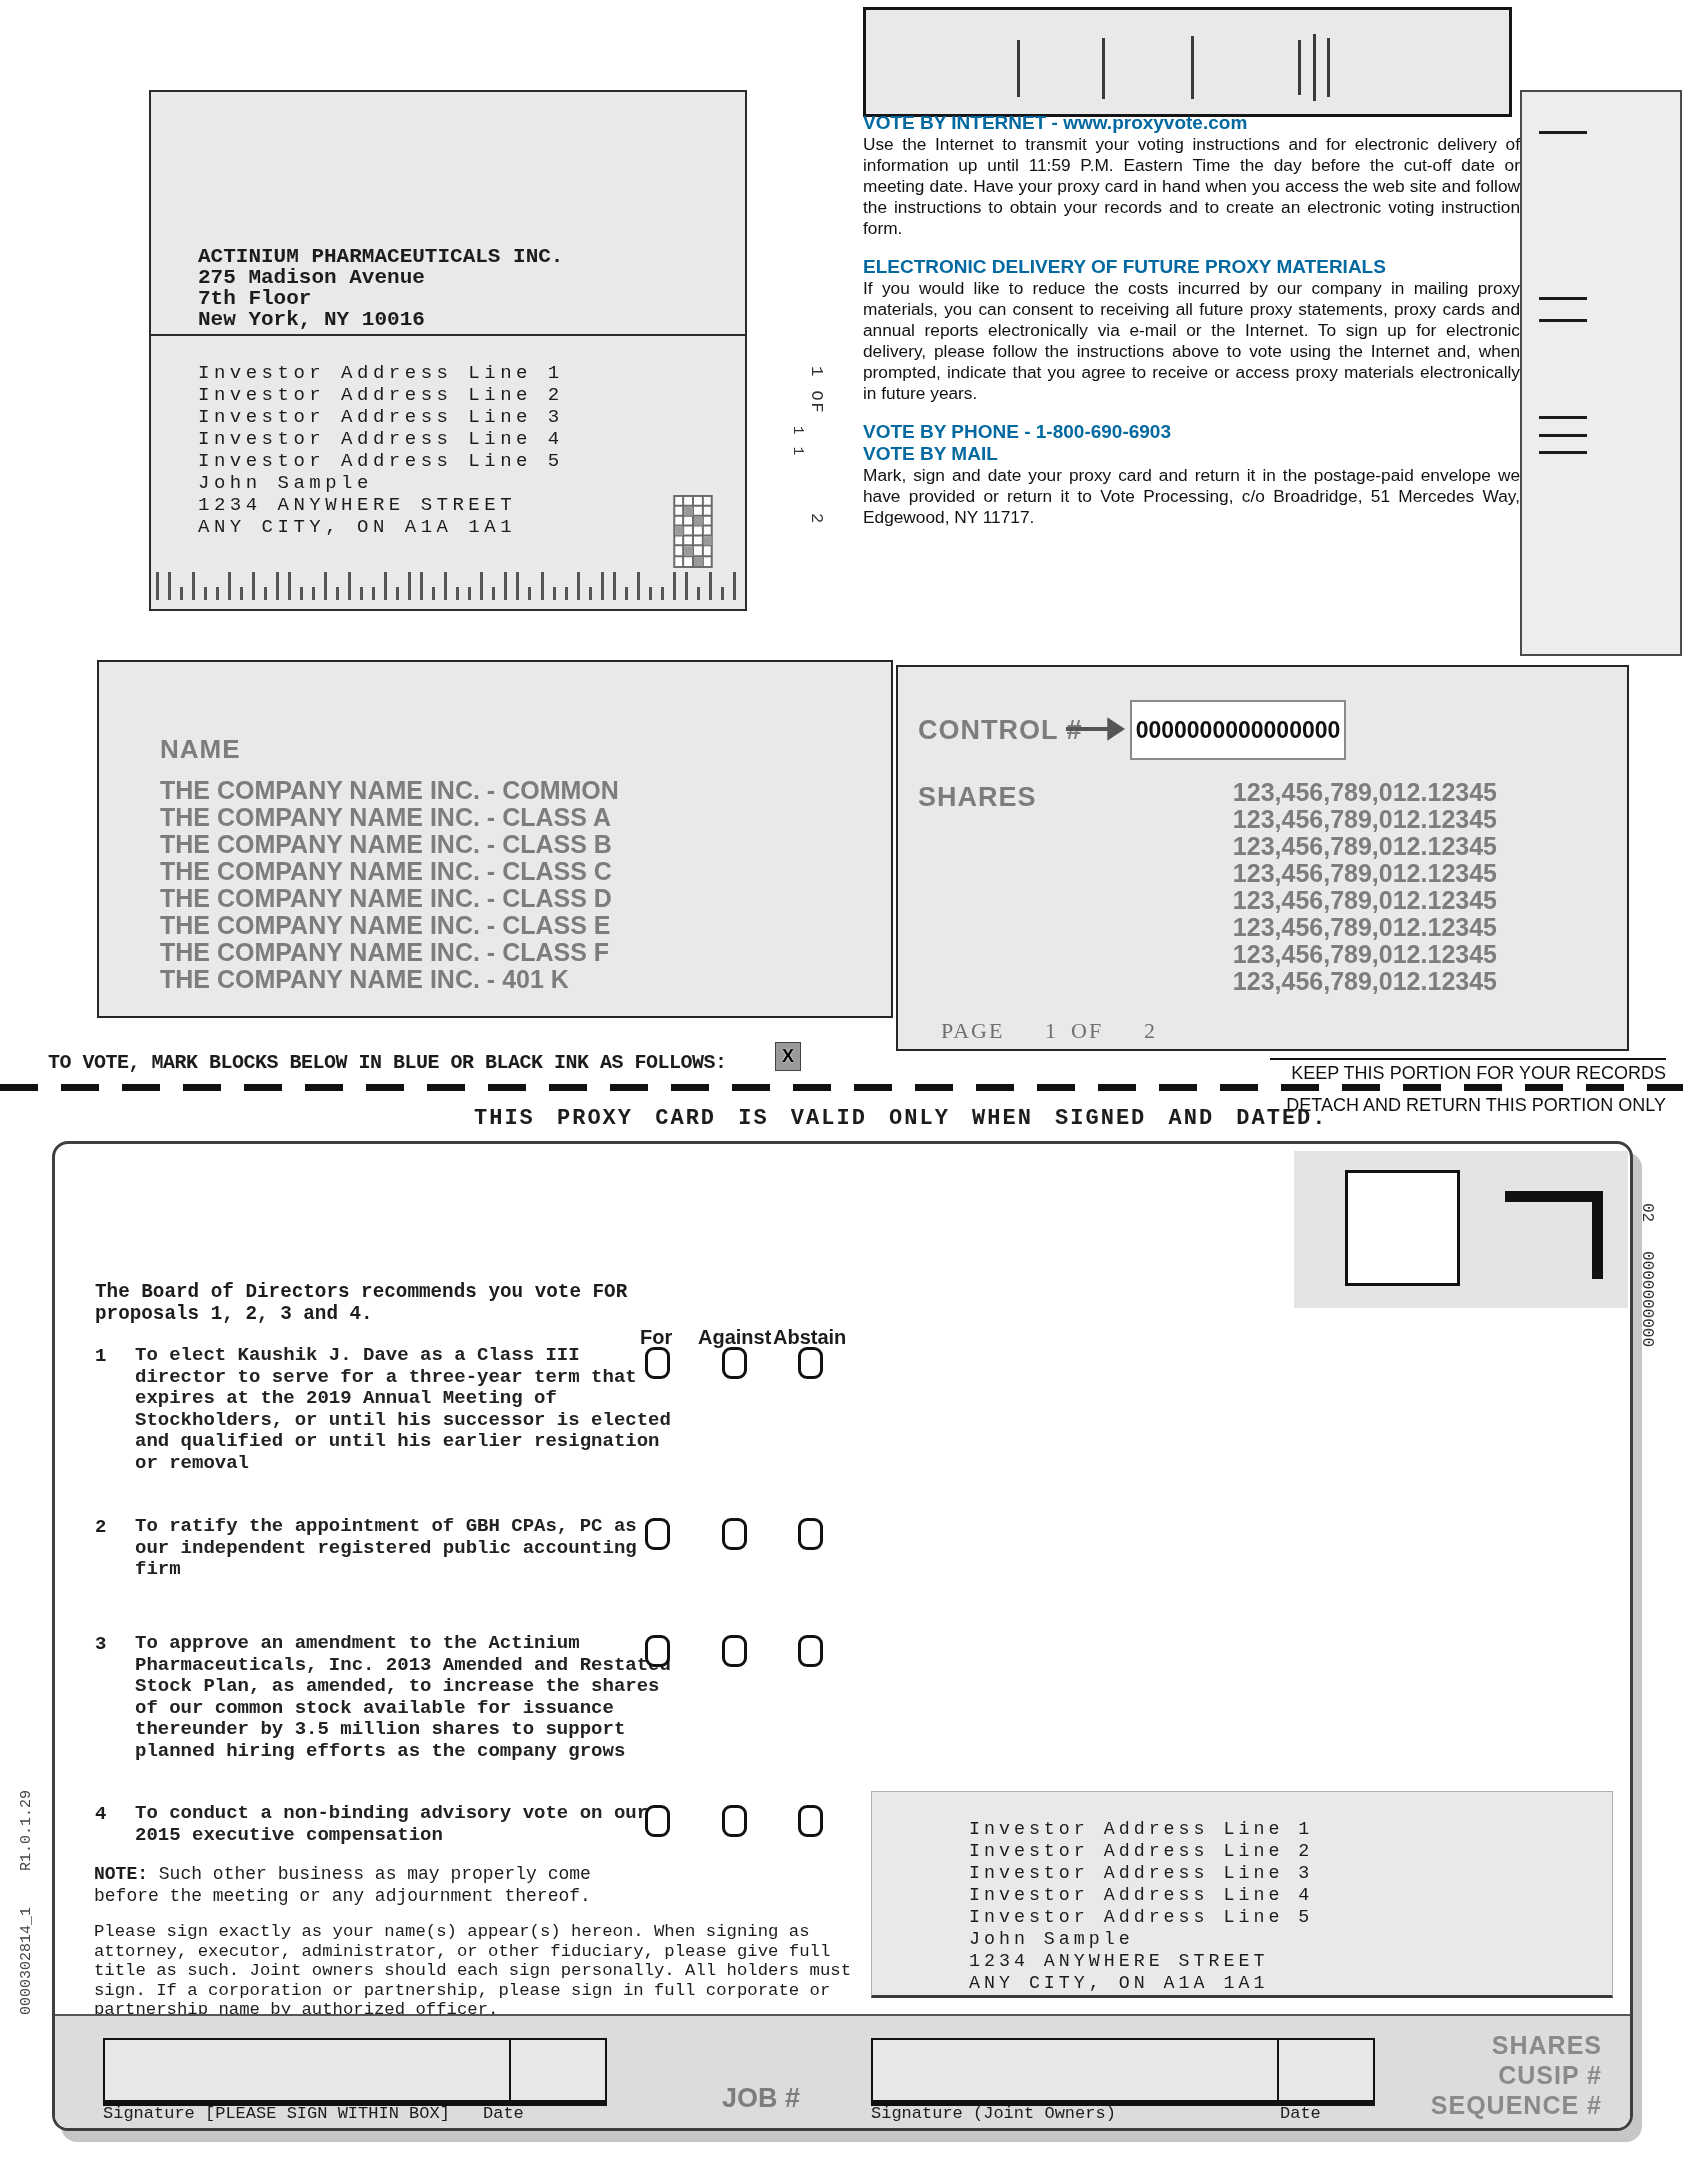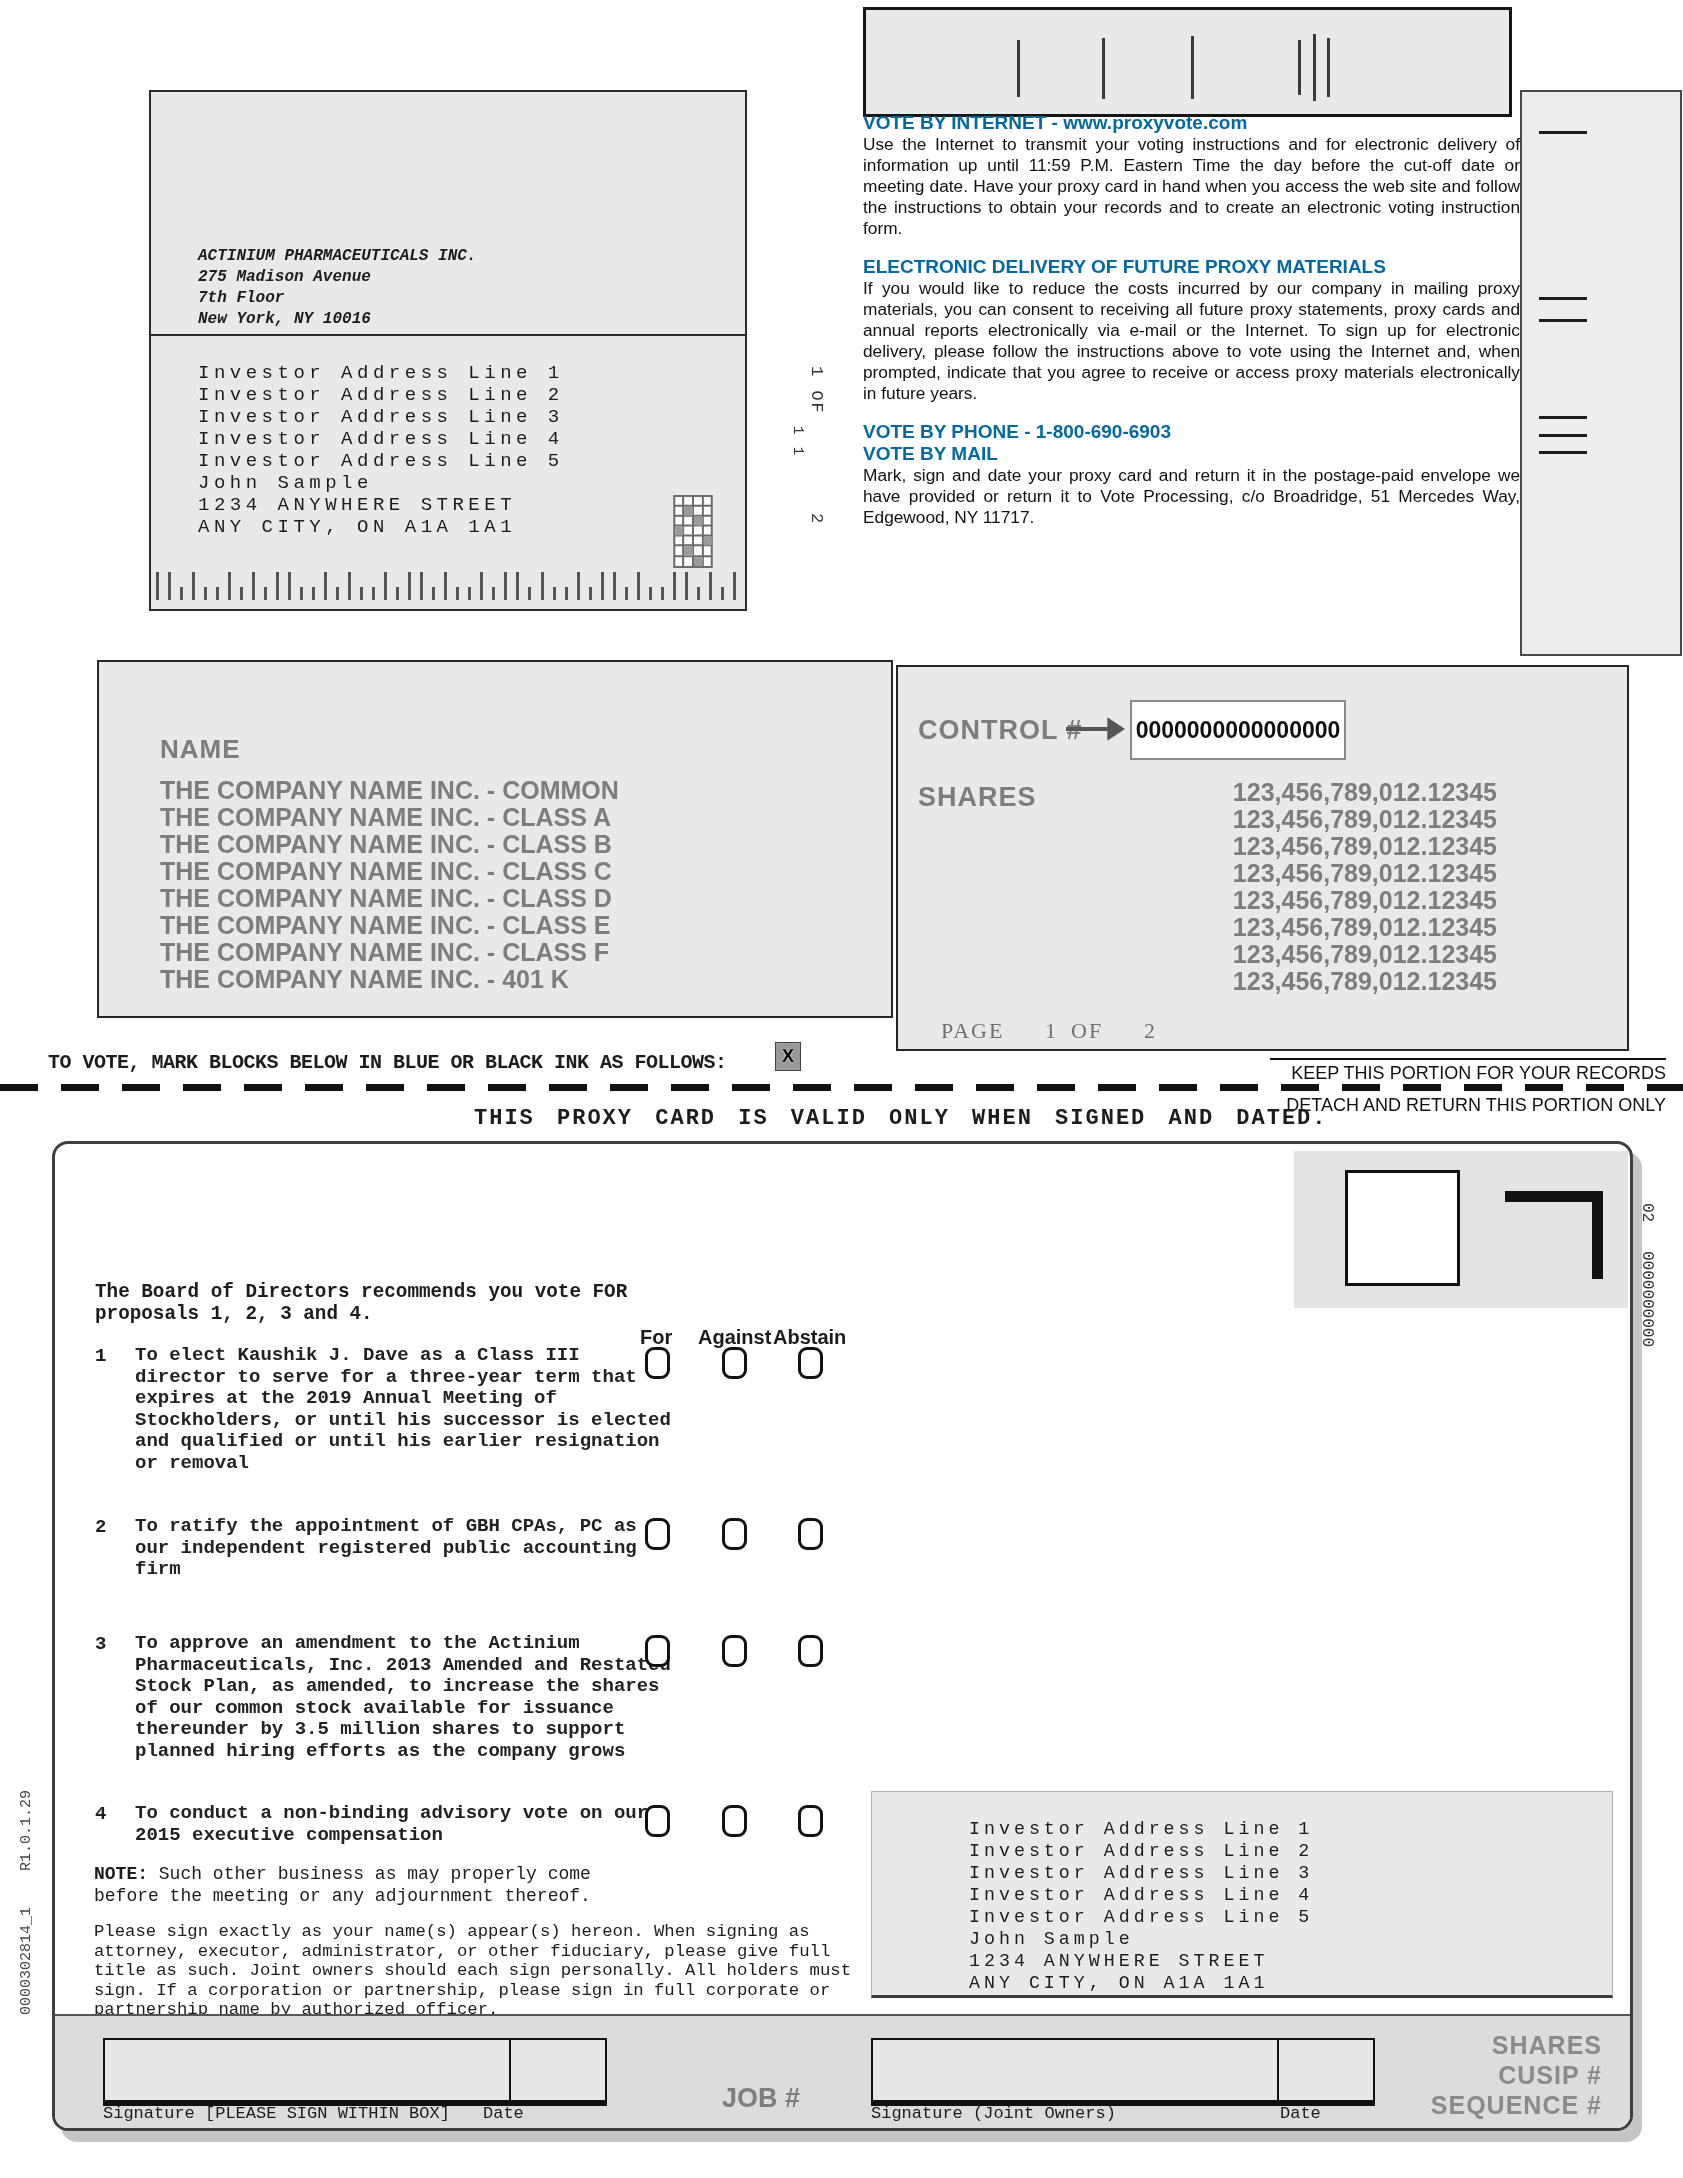--- a/index.html
+++ b/index.html
@@ -5,21 +5,21 @@
   html,body{margin:0;padding:0;background:#fff;}
   .page{position:relative;width:1683px;height:2178px;background:#ffffff;overflow:hidden;
         font-family:"Liberation Sans","DejaVu Sans",sans-serif;color:#1c1c1c;}
   .abs{position:absolute;}
   .mono{font-family:"Liberation Mono","DejaVu Sans Mono",monospace;}
   .pre{white-space:pre-line;}
   .graybold{color:#7d7d7d;font-weight:bold;}
 
   
   .company-box{left:149px;top:90px;width:594px;height:244px;background:#e9e9e9;border:2px solid #2b2b2b;border-bottom:none;}
-  .company-text{left:198px;top:246px;font-style:italic;font-weight:600;font-size:16px;line-height:21px;}
+  .company-text{left:198px;top:246px;font-weight:600;font-size:21px;line-height:21px;}
   .investor-box{left:149px;top:334px;width:594px;height:273px;background:#e9e9e9;border:2px solid #2b2b2b;}
   .investor-text{left:198px;top:362px;font-size:19px;line-height:22px;letter-spacing:4.5px;}
   .postnet{left:156px;top:572px;width:580px;height:28px;display:flex;justify-content:space-between;align-items:flex-end;}
   .pnbar{width:3px;background:#555;}
   .pnbar.tall{height:28px;}
   .pnbar.short{height:13px;}
   .vmark{font-size:17px;color:#333;writing-mode:vertical-rl;letter-spacing:2px;}
 
   
   .top-barcode-box{left:863px;top:7px;width:643px;height:104px;background:#e9e9e9;border:3px solid #151515;}

